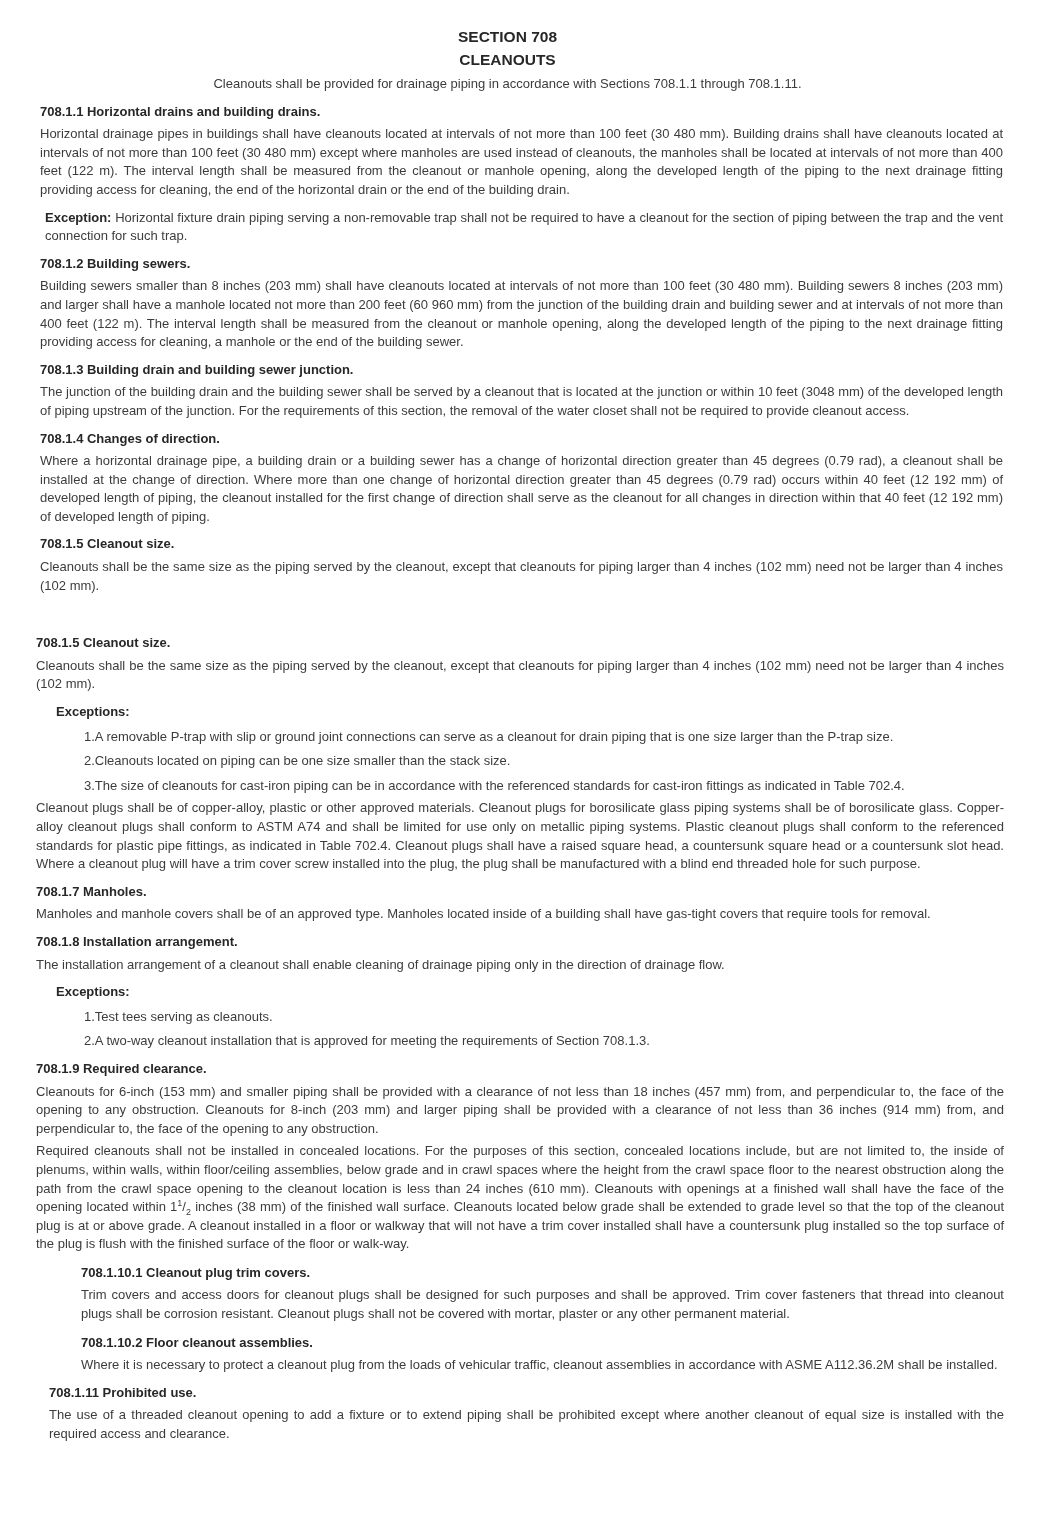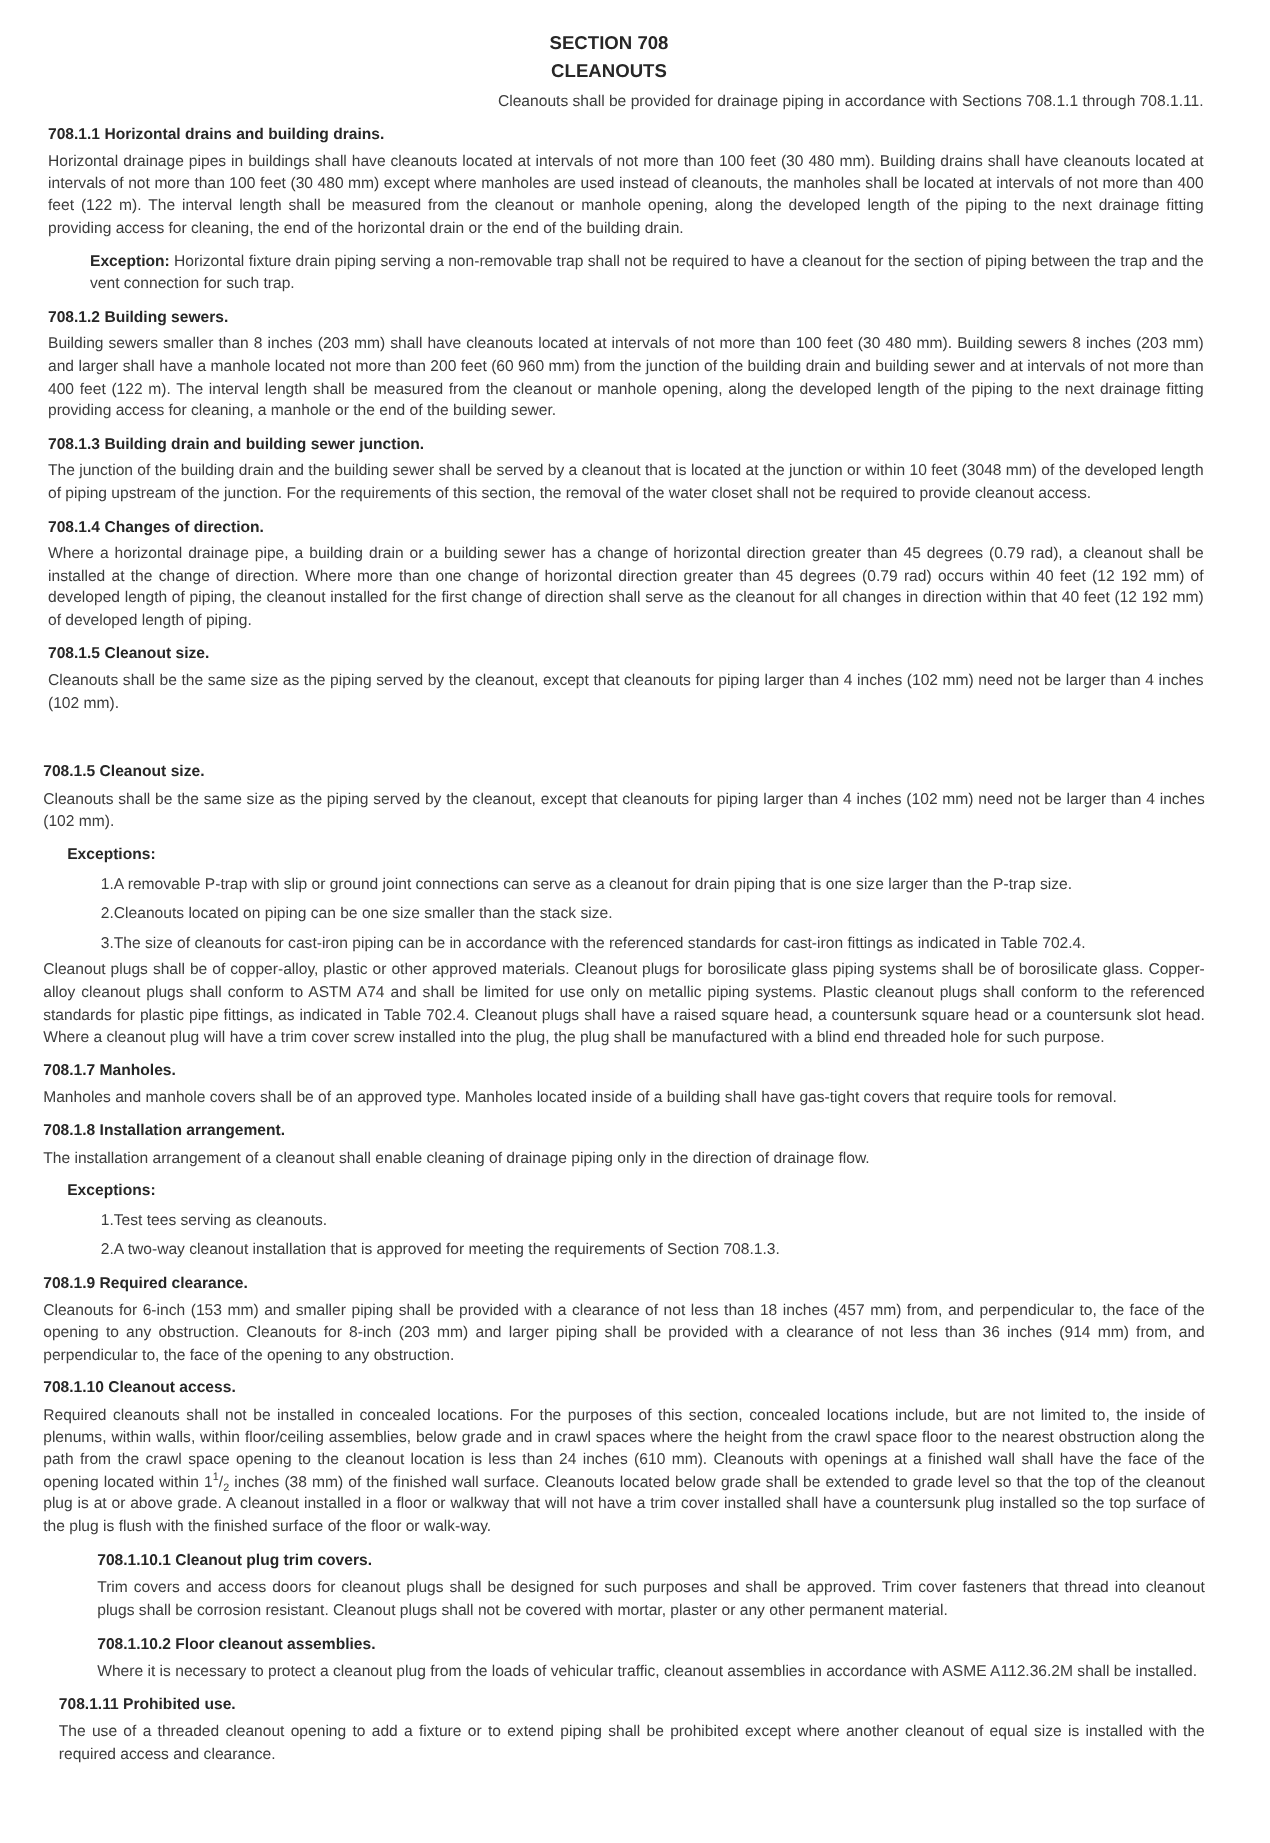--- a/index.html
+++ b/index.html
@@ -22,22 +22,22 @@
     font-size:15.5px;
     line-height:23px;
     color:#272727;
   }
   .lvl0{margin:0 55px 0 12px;}
   .secA{margin:0 55px 0 40px;}
   .secB{margin:0 54px 0 36px;}
   .sec11{margin:0 54px 0 49px;}
   .h{font-weight:700;color:#272727;margin-top:9px;}
   .p{margin-top:4px;text-align:justify;}
-  .p.left{text-align:right;}
-  .exc{margin-top:9px;margin-left:35px;text-align:justify;}
+  .p.left{text-align:center;}
+  .exc{margin-top:9px;margin-left:5px;text-align:justify;}
   .excl{margin-left:20px;margin-top:9px;}
   .items{margin-left:48px;margin-top:5px;}
   .item{margin-top:6px;}
   .subsec{margin-left:45px;}
   .subsec .h{margin-top:10px;}
   .gapdup{margin-top:39px;}
   .i{}
   .b{font-weight:700;color:#272727;}
   .sup{font-size:9px;vertical-align:super;line-height:0;}
   .sub{font-size:9px;vertical-align:sub;line-height:0;}
@@ -111,21 +111,20 @@
       <div class="item"><span>2.A two-way cleanout installation that is </span><span class="i">approved</span><span> for meeting the requirements of Section 708.1.3.</span></div>
     </div>
   </div>
 
   <div class="secB">
     <div class="h">708.1.9 Required clearance.</div>
     <div class="p"><span>Cleanouts for 6-inch (153 mm) and smaller piping shall be provided with a clearance of not less than 18 inches (457 mm) from, and perpendicular to, the face of the opening to any obstruction. Cleanouts for 8-inch (203 mm) and larger piping shall be provided with a clearance of not less than 36 inches (914 mm) from, and perpendicular to, the face of the opening to any obstruction.</span></div>
   </div>
 
   <div class="secB">
-    <div class="h">708.1.10 Cleanout access.</div>
     <div class="p"><span>Required cleanouts shall not be installed in concealed locations. For the purposes of this section, concealed locations include, but are not limited to, the inside of plenums, within walls, within floor/ceiling assemblies, below grade and in crawl spaces where the height from the crawl space floor to the nearest obstruction along the path from the crawl space opening to the cleanout location is less than 24 inches (610 mm). Cleanouts with openings at a finished wall shall have the face of the opening located within 1</span><span class="sup">1</span><span>/</span><span class="sub">2</span><span> inches (38 mm) of the finished wall surface. Cleanouts located below grade shall be extended to grade level so that the top of the cleanout plug is at or above grade. A cleanout installed in a floor or walkway that will not have a trim cover installed shall have a countersunk plug installed so the top surface of the plug is flush with the finished surface of the floor or walk-way.</span></div>
 
     <div class="subsec">
       <div class="h">708.1.10.1 Cleanout plug trim covers.</div>
       <div class="p"><span>Trim covers and access doors for cleanout plugs shall be designed for such purposes and shall be </span><span class="i">approved</span><span>. Trim cover fasteners that thread into cleanout plugs shall be corrosion resistant. Cleanout plugs shall not be covered with mortar, plaster or any other permanent material.</span></div>
     </div>
 
     <div class="subsec">
       <div class="h">708.1.10.2 Floor cleanout assemblies.</div>
       <div class="p"><span>Where it is necessary to protect a cleanout plug from the loads of vehicular traffic, cleanout assemblies in accordance with ASME A112.36.2M shall be installed.</span></div>

